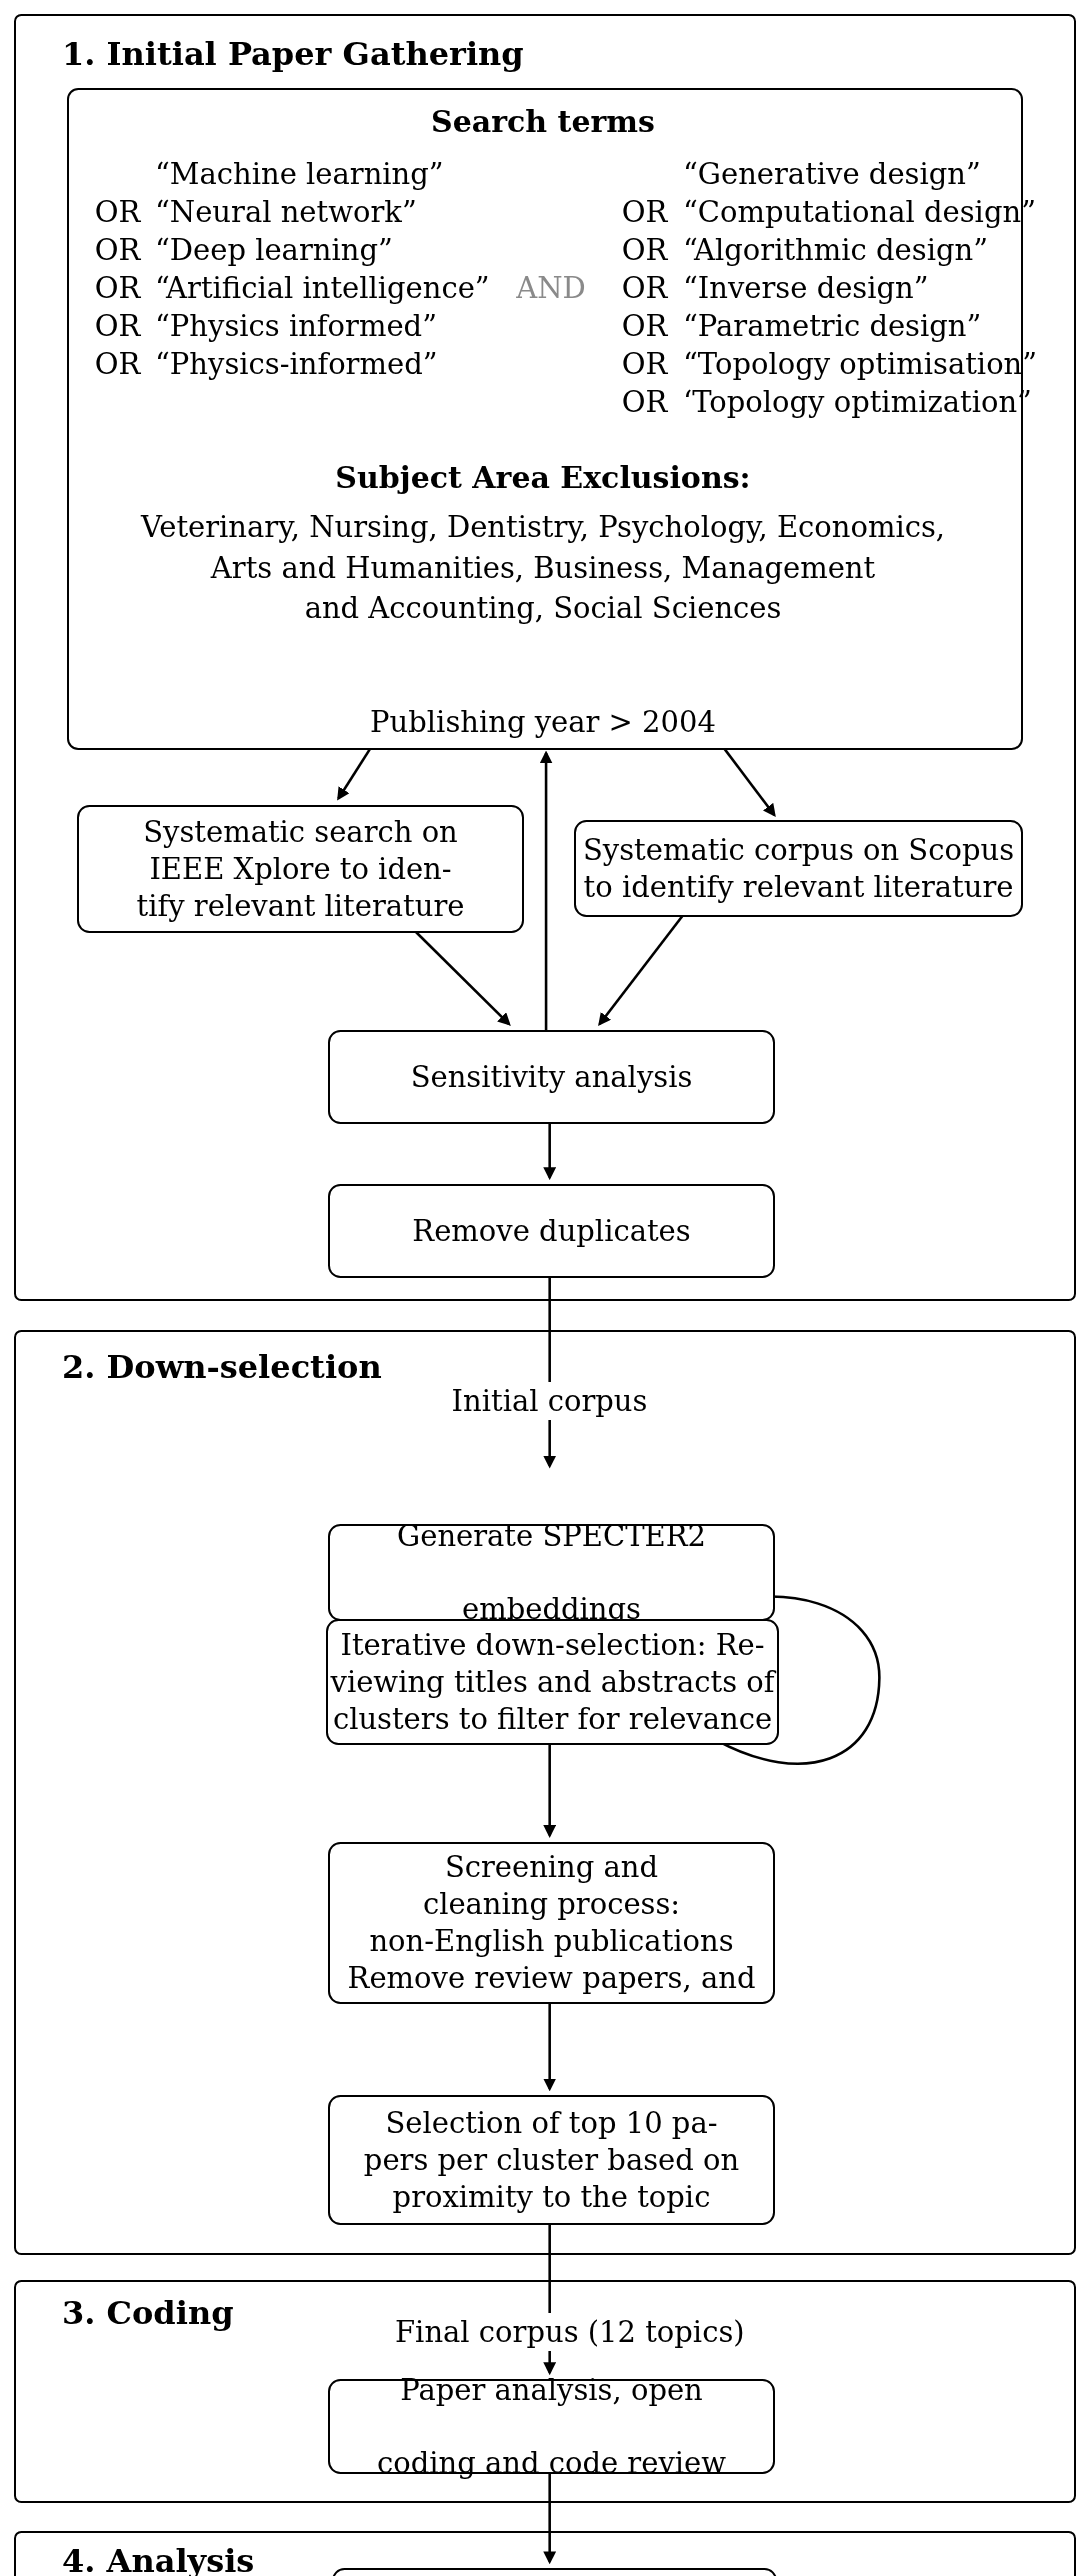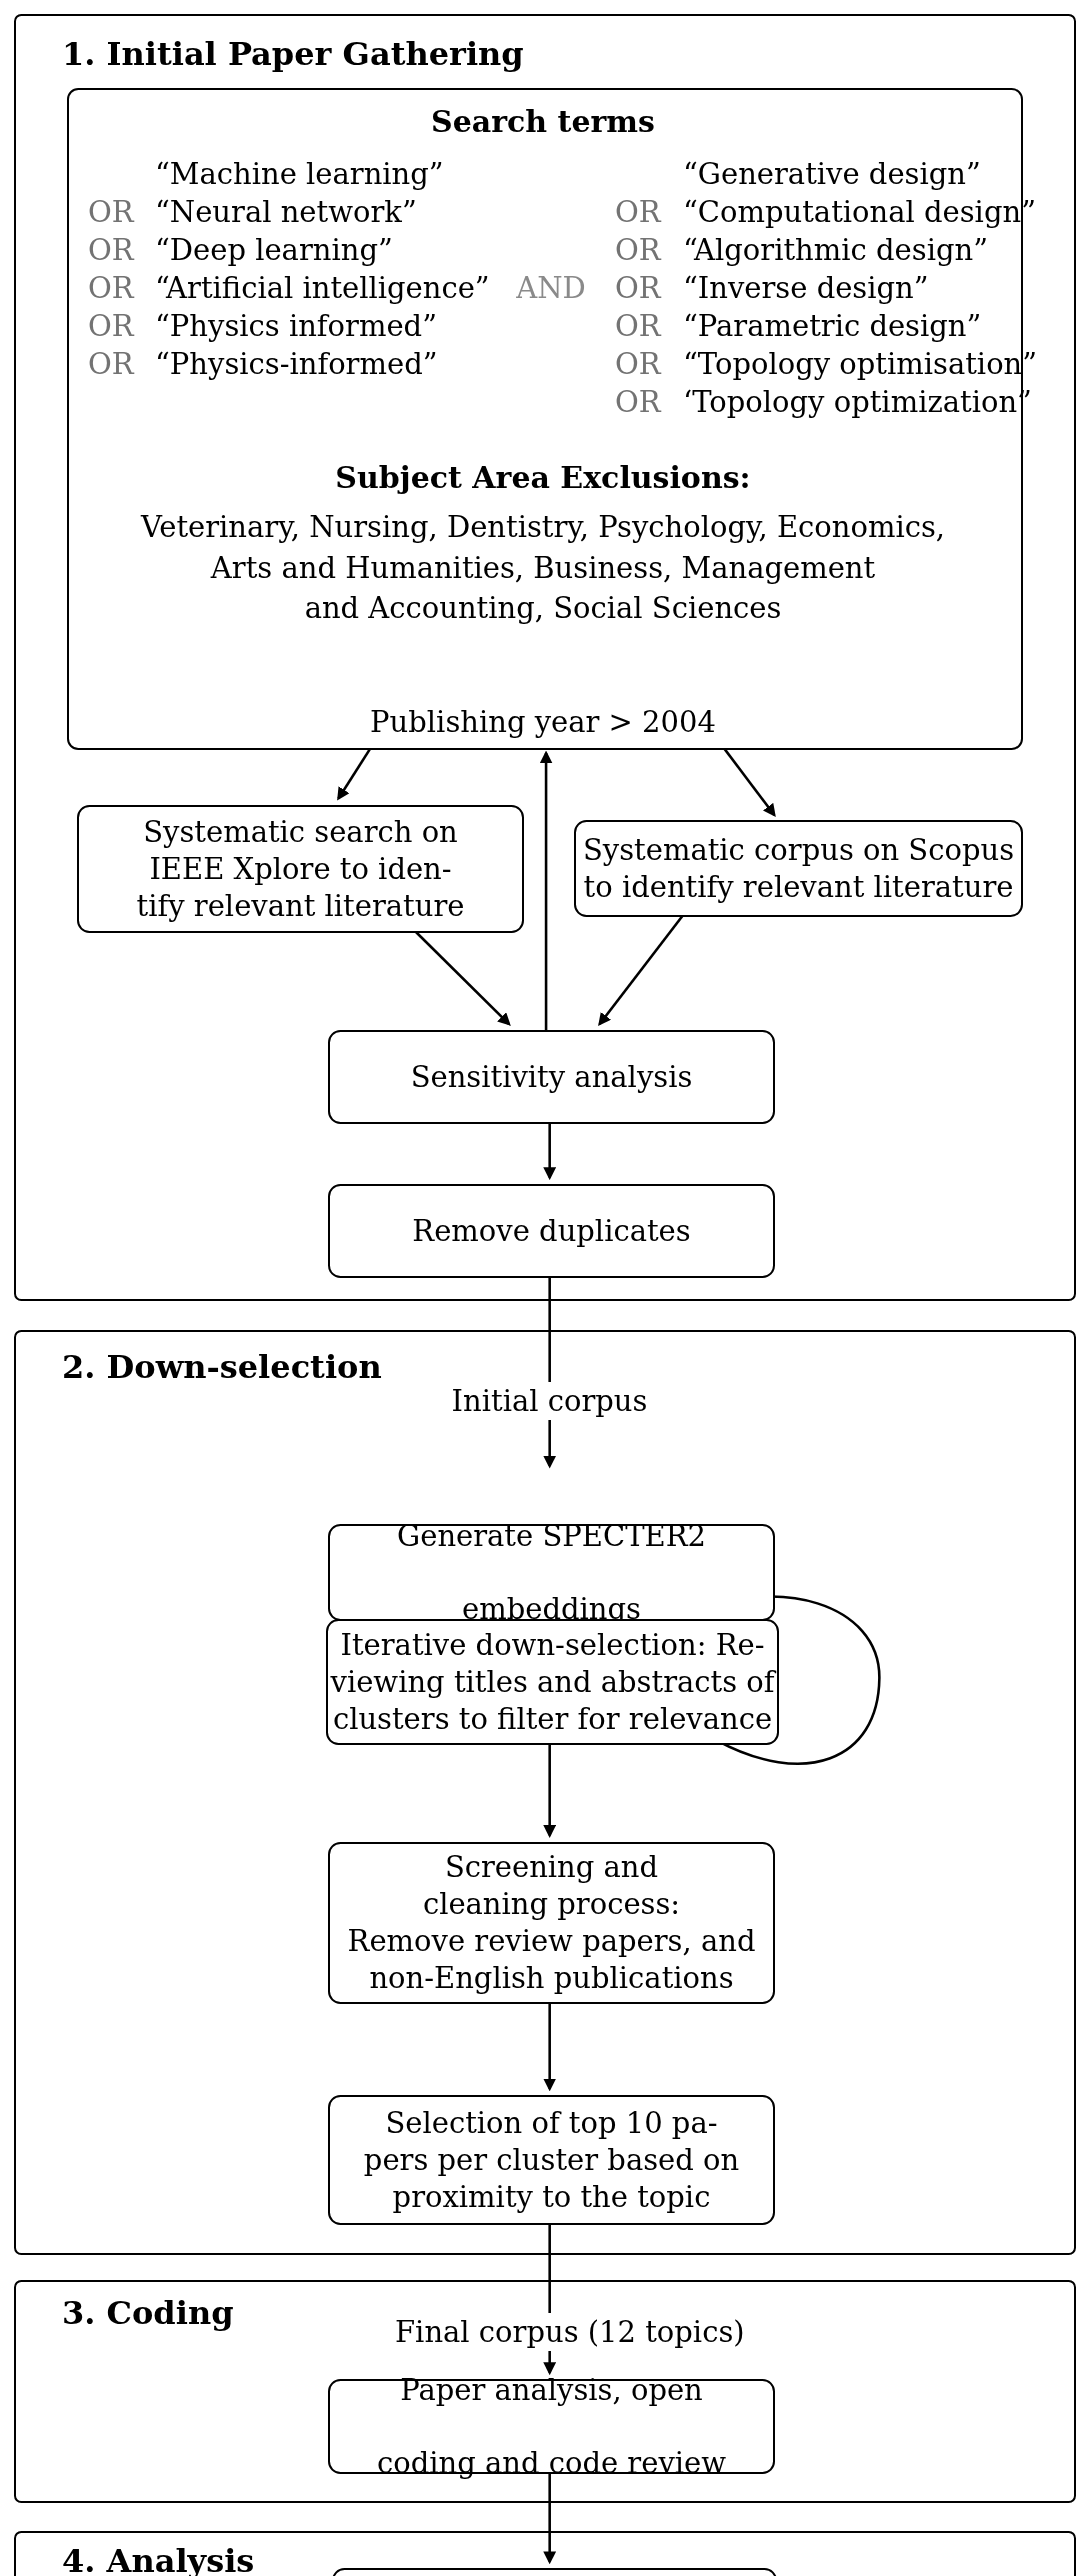--- a/index.html
+++ b/index.html
@@ -44,22 +44,22 @@
   .node .ln{font-size:29px;line-height:37px;white-space:nowrap;}
   .centered-head{
     position:absolute;text-align:center;
     font-size:30px;font-weight:bold;z-index:2;white-space:nowrap;
   }
   .centered-line{
     position:absolute;text-align:center;
     font-size:29px;line-height:40px;z-index:2;white-space:nowrap;
   }
   .term-or{
-    position:absolute;width:59px;text-align:left;
-    font-size:29px;line-height:38px;color:#737373;z-index:2;
+    position:absolute;width:59px;text-align:center;
+    font-size:29px;line-height:38px;color:#000000;z-index:2;
   }
   .term-tx{
     position:absolute;font-size:29px;line-height:38px;
     white-space:nowrap;z-index:2;
   }
   .and-op{
     position:absolute;font-size:29px;line-height:38px;
     color:#8a8a8a;text-align:center;z-index:2;
   }
   .flow-label{
@@ -165,22 +165,22 @@
     <div class="ln">embeddings</div>
   </div>
   <div class="node" style="left:326px;top:1619px;width:449px;height:122px;">
     <div class="ln">Iterative down-selection: Re-</div>
     <div class="ln">viewing titles and abstracts of</div>
     <div class="ln">clusters to filter for relevance</div>
   </div>
   <div class="node" style="left:328px;top:1842px;width:443px;height:158px;">
     <div class="ln">Screening and</div>
     <div class="ln">cleaning process:</div>
+    <div class="ln">non-English publications</div>
     <div class="ln">Remove review papers, and</div>
-    <div class="ln">non-English publications</div>
   </div>
   <div class="node" style="left:328px;top:2095px;width:443px;height:126px;">
     <div class="ln">Selection of top 10 pa-</div>
     <div class="ln">pers per cluster based on</div>
     <div class="ln">proximity to the topic</div>
   </div>
 
   <div class="section" style="left:14.4px;top:2280px;width:1058px;height:219px;"></div>
   <div class="sec-title" style="left:62px;top:2294px;">3. Coding</div>
 

